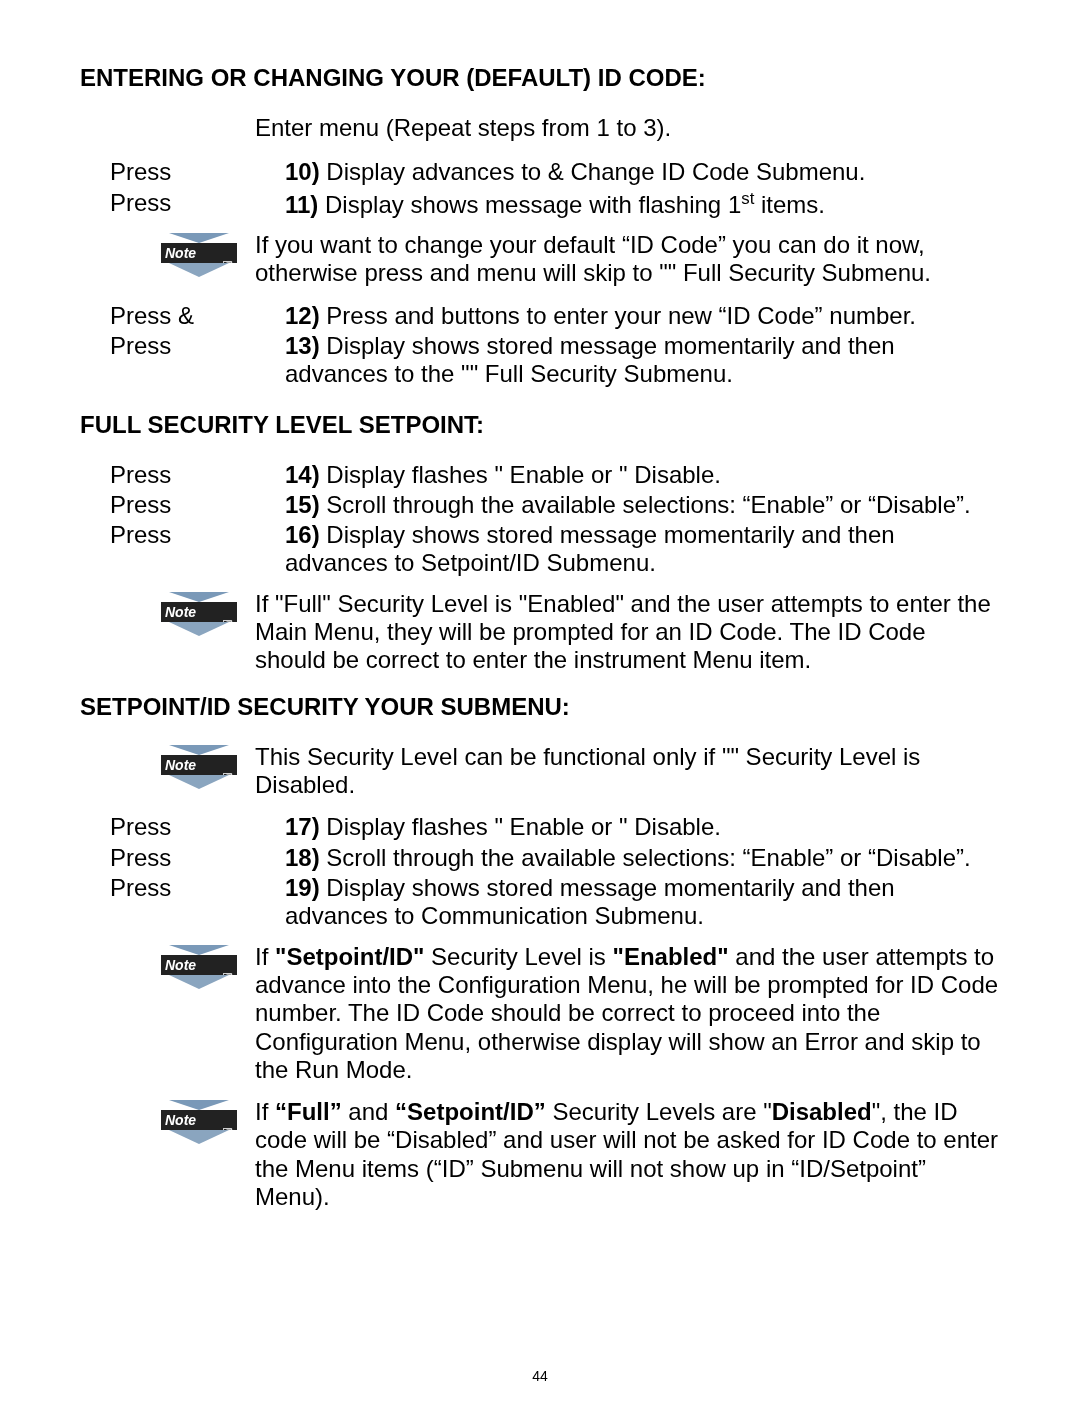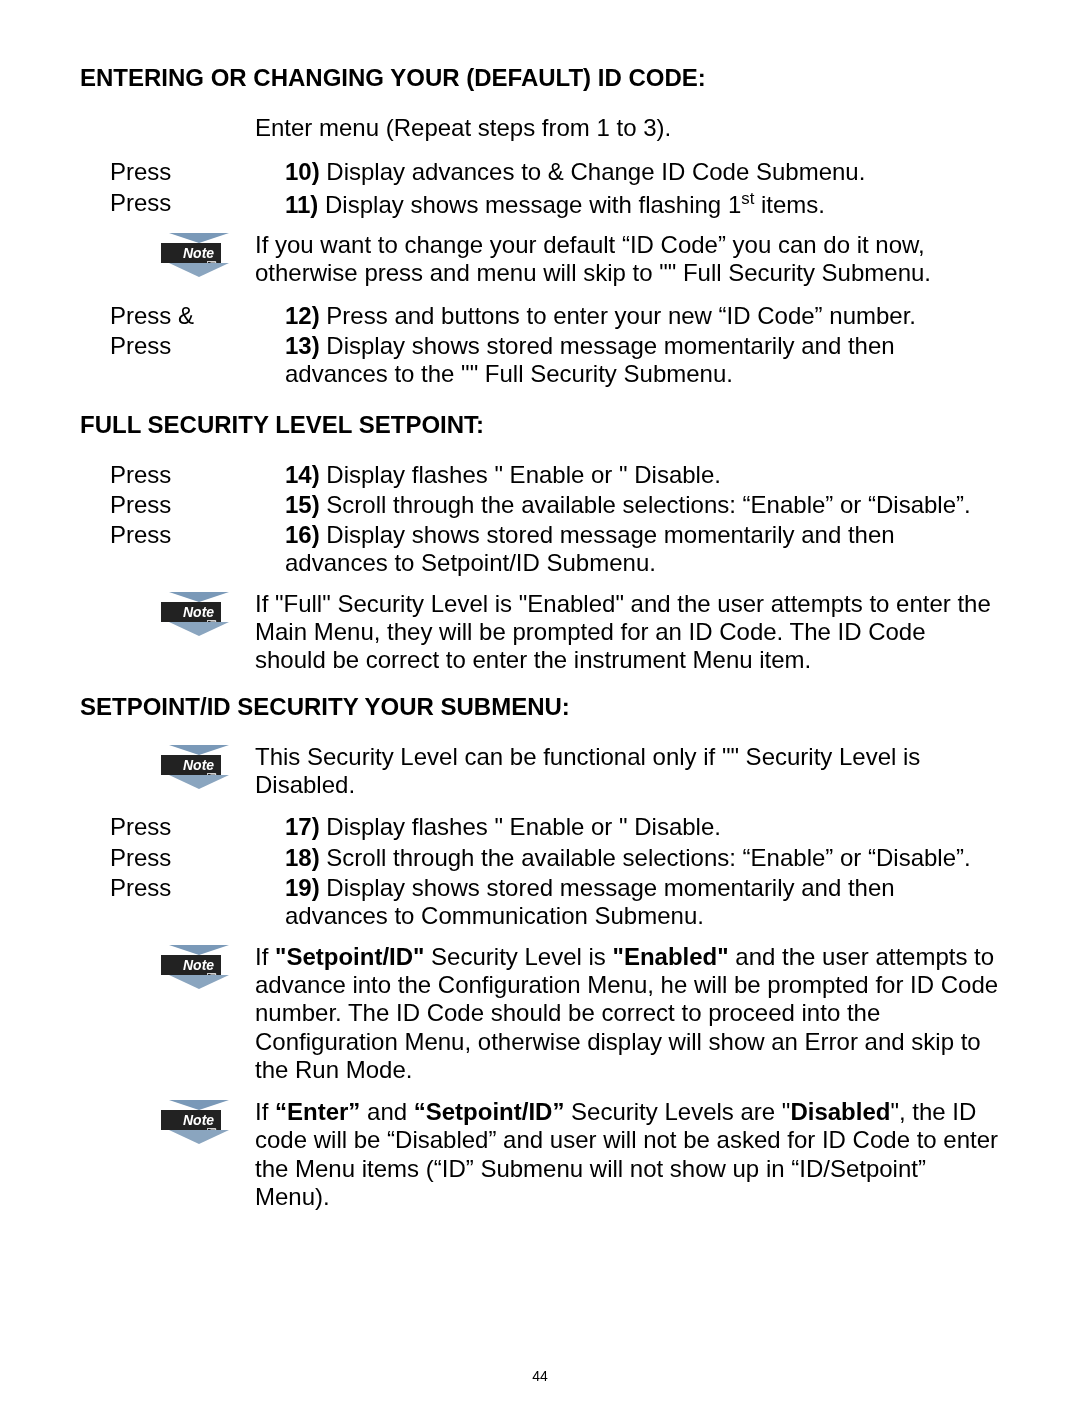--- a/index.html
+++ b/index.html
@@ -78,29 +78,29 @@
     position: absolute;
     top: 0; left: 50%; transform: translateX(-50%);
     width: 0; height: 0;
     border-left: 30px solid transparent;
     border-right: 30px solid transparent;
     border-top: 10px solid #7a99b8;
   }
   .note-icon .label {
     position: absolute;
     top: 10px; left: 0;
-    width: 60px;
+    width: 76px;
     height: 20px;
     background: #222;
     color: #fff;
     font-size: 14px;
     font-style: italic;
     font-weight: bold;
     line-height: 20px;
-    padding-left: 22px;
+    padding-left: 4px;
     box-sizing: border-box;
   }
   .note-icon .hand {
     position: absolute;
     top: 11px; right: 4px;
     font-size: 12px;
     color: #fff;
     font-style: normal;
   }
   .note-icon .tri-bot {
@@ -250,18 +250,18 @@
 
   <div class="note-row">
     <div class="note-icon-col">
       <div class="note-icon">
         <div class="tri-top"></div>
         <div class="label"><span>Note</span><span class="hand">☞</span></div>
         <div class="tri-bot"></div>
       </div>
     </div>
     <div class="note-text">
-      <span>If </span><span class="bold">“Enter”</span><span> and </span><span class="bold">“Setpoint/ID”</span><span> Security Levels are "</span><span class="bold">Disabled</span><span>", the ID code will be “Disabled” and user will not be asked for ID Code to enter the Menu items (“ID” Submenu will not show up in “ID/Setpoint” Menu).</span>
+      <span>If </span><span class="bold">“Full”</span><span> and </span><span class="bold">“Setpoint/ID”</span><span> Security Levels are "</span><span class="bold">Disabled</span><span>", the ID code will be “Disabled” and user will not be asked for ID Code to enter the Menu items (“ID” Submenu will not show up in “ID/Setpoint” Menu).</span>
     </div>
   </div>
 
   <div class="page-num">44</div>
 </div>
 
 </body></html>

